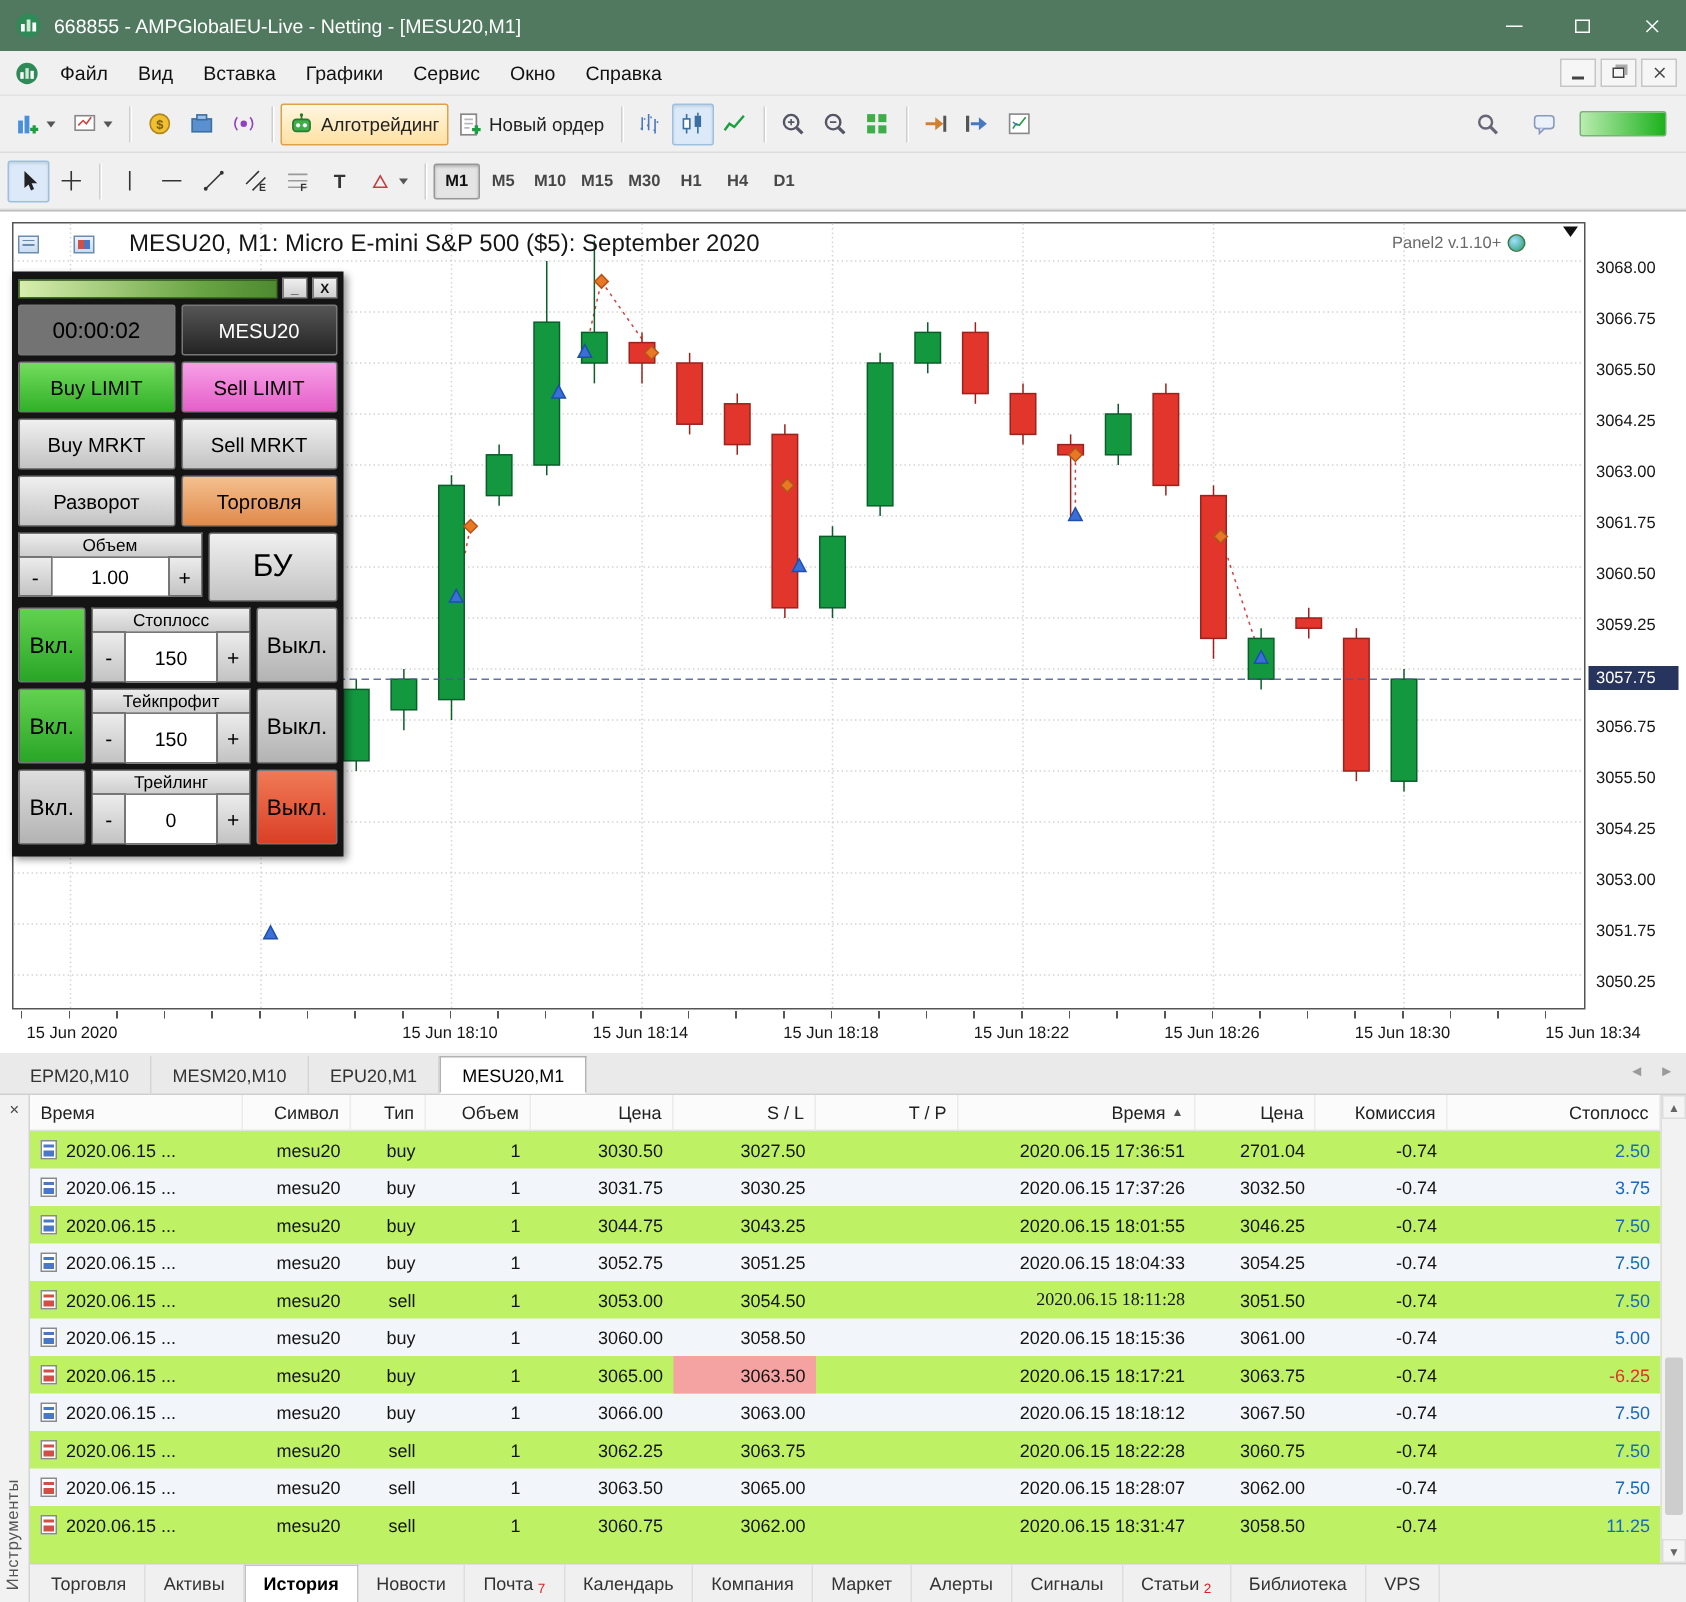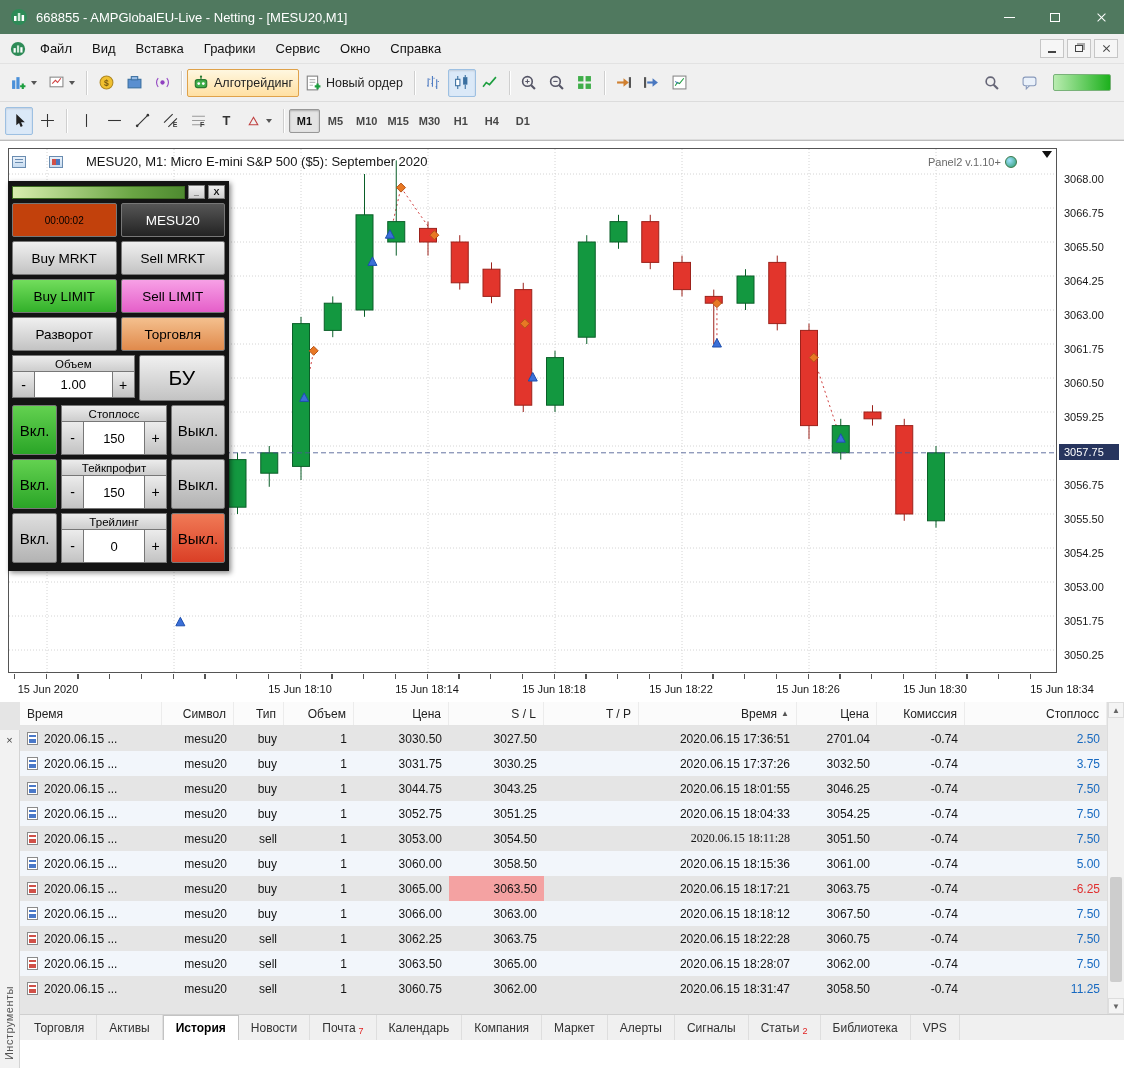--- a/index.html
+++ b/index.html
@@ -39,42 +39,42 @@
   .sep{width:1px;height:24px;background:#cfcfcf;margin:0 5px;box-shadow:1px 0 0 #fff}
   .tb-right{margin-left:auto;display:flex;align-items:center;gap:10px;padding-right:8px}
   .conn-bar{width:58px;height:17px;border:1px solid #79b279;border-radius:2px;background:linear-gradient(90deg,#b9ecb0,#1db11d)}
   .tf-btn{height:24px;min-width:31px;font-size:11px;font-weight:bold;color:#474747;display:flex;align-items:center;justify-content:center;border:1px solid transparent;border-radius:2px;padding:0 4px}
   .tf-btn.active{background:#e4e4e4;border-color:#979797;box-shadow:inset 0 1px 2px rgba(0,0,0,.25);color:#111}
 
   
   .chart-region{position:relative;height:562px;background:#fff;border-top:1px solid #bcbcbc;overflow:hidden}
   #plot{position:absolute;left:8px;top:7px;border:1px solid #555;background:#fff}
   .grid{stroke:#d4d4d4;stroke-dasharray:1 2}
-  .chart-header{position:absolute;left:12px;top:13px;display:flex;align-items:center;gap:23px;font-size:13px;color:#161616;z-index:5}
+  .chart-header{position:absolute;left:12px;top:13px;display:flex;align-items:center;gap:23px;font-size:16px;color:#161616;z-index:5}
   .mini-ico{width:14px;height:12px;border:1px solid #6a8cb0;background:linear-gradient(#eaf2fb,#c8dcf0);position:relative}
   .mini-ico.red::after{content:"";position:absolute;inset:2px;background:linear-gradient(90deg,#d05048 50%,#4a78c0 50%)}
   .mini-ico.tbl::after{content:"";position:absolute;inset:2px;background:repeating-linear-gradient(#6a8cb0 0 1px,transparent 1px 3px)}
   .panel2{position:absolute;top:15px;left:928px;display:flex;align-items:center;gap:4px;font-size:11px;color:#6a6a6a;z-index:5}
   .globe-ico{width:12px;height:12px;border-radius:50%;background:radial-gradient(circle at 35% 35%,#9fe0ff,#2a9a6a);border:1px solid #3a7a4a}
   .end-marker{position:absolute;left:1042px;top:10px;width:0;height:0;border-left:5px solid transparent;border-right:5px solid transparent;border-top:7px solid #101010;z-index:5}
   .price-scale{position:absolute;left:1059px;top:7px;width:65px;height:527px;background:#fff}
   .pl{position:absolute;left:5px;font-size:11px;color:#161616;white-space:nowrap}
   .bid-box{position:absolute;left:0;width:60px;height:16px;background:#27355e;color:#fff;font-size:11px;display:flex;align-items:center;padding-left:5px}
   .time-strip{position:absolute;left:0;top:533px;width:1124px;height:29px;background:#fff}
   .ticks{margin-left:14px;height:5px;width:1043px;background:repeating-linear-gradient(90deg,#555 0,#555 1px,transparent 1px,transparent 31.75px)}
   .tlabel{position:absolute;top:9px;width:130px;text-align:center;font-size:11px;color:#161616}
 
   
   .trade-panel{position:absolute;left:8px;top:40px;width:221px;background:#141414;padding:4px;z-index:10;box-shadow:2px 2px 5px rgba(0,0,0,.45)}
   .tp-header{display:flex;align-items:center;gap:3px;margin-bottom:4px}
   .tp-progress{flex:1;height:13px;border:1px solid #3f6e22;background:linear-gradient(90deg,#d8eeae,#6aa544 70%,#4e8a30)}
   .tp-win{width:17px;height:14px;background:linear-gradient(#efefef,#cfcfcf);border:1px solid #808080;font-size:9px;font-weight:bold;color:#111;display:flex;align-items:center;justify-content:center}
   .tp-row{display:flex;gap:4px;margin-bottom:4px}
   .tpb{flex:1;height:34px;display:flex;align-items:center;justify-content:center;font-size:13.5px;color:#000;background:linear-gradient(#f0f0f0,#c3c3c3);border:1px solid #777;border-radius:2px}
-  .tpb.timer{background:#c2410c;font-size:10px}
+  .tpb.timer{background:#737373;font-size:15px}
   .tpb.sym{background:linear-gradient(#565656,#232323);color:#fff}
   .tpb.green{background:linear-gradient(#72dd5c,#32b02a)}
   .tpb.pink{background:linear-gradient(#f7a0e6,#e55fc9)}
   .tpb.orange{background:linear-gradient(#f4c08e,#e08a4c)}
   .vol-block{flex:1.45;display:flex;flex-direction:column}
   .blk-label{height:16px;background:linear-gradient(#ececec,#cdcdcd);border:1px solid #777;border-bottom:none;font-size:11.5px;display:flex;align-items:center;justify-content:center;color:#000}
   .stepper{display:flex;height:27px}
   .step-btn{width:23px;background:linear-gradient(#ececec,#c3c3c3);border:1px solid #777;font-size:14px;display:flex;align-items:center;justify-content:center;color:#000}
   .step-val{flex:1;background:#fff;border-top:1px solid #777;border-bottom:1px solid #777;display:flex;align-items:center;justify-content:center;font-size:13px;color:#000}
   .tpb.be{flex:1;height:46px;font-size:21px}
@@ -86,21 +86,21 @@
   .onoff.r{background:linear-gradient(#f07a56,#da3f26)}
   .mid{flex:1;display:flex;flex-direction:column}
 
   
   .chart-tabs{height:28px;background:#eaeaea;border-bottom:1px solid #cfcfcf;display:flex;align-items:flex-end;padding-left:6px;position:relative}
   .ctab{height:25px;padding:0 14px;display:flex;align-items:center;font-size:12px;color:#333;border-right:1px solid #d6d6d6}
   .ctab.active{background:#fff;border:1px solid #b2b2b2;border-bottom:1px solid #fff;color:#000}
   .ct-nav{position:absolute;right:8px;top:7px;display:flex;gap:10px;color:#9a9a9a;font-size:10px}
 
   
-  .toolbox{position:relative;height:312px;display:flex;background:#e5e5e5}
+  .toolbox{position:relative;height:312px;display:flex;background:#bef264}
   .side-strip{position:absolute;left:0;top:730px;width:20px;height:338px;background:#f2f2f2;border-right:1px solid #d4d4d4;z-index:30}
   .strip-x{margin:4px auto 0;width:14px;text-align:center;font-size:11px;color:#444;cursor:default}
   .strip-label{position:absolute;bottom:8px;left:3px;font-size:11px;color:#555;writing-mode:vertical-rl;transform:rotate(180deg);letter-spacing:.5px}
   .tb-main{margin-left:20px;width:1087px;display:flex;flex-direction:column}
   .hrow{display:flex;height:24px;border-bottom:1px solid #e4e4e4;background:#fbfbfb;flex:none}
   .hcell{font-size:12px;color:#222;display:flex;align-items:center;justify-content:flex-end;padding:0 7px;border-right:1px solid #ececec}
   .hcell.left{justify-content:flex-start}
   .sort-mark{font-size:8px;color:#555;margin-left:4px}
   .trow{display:flex;height:25px;align-items:stretch;flex:none}
   .trow.alt{background:#f2f6fb}
@@ -517,26 +517,26 @@
       <div class="tp-header">
         <div class="tp-progress"></div>
         <div class="tp-win">_</div>
         <div class="tp-win">X</div>
       </div>
       <div class="tp-row">
         <div class="tpb timer">00:00:02</div>
         <div class="tpb sym">MESU20</div>
       </div>
       <div class="tp-row">
+        <div class="tpb green">Buy LIMIT</div>
+        <div class="tpb pink">Sell LIMIT</div>
+      </div>
+      <div class="tp-row">
         <div class="tpb">Buy MRKT</div>
         <div class="tpb">Sell MRKT</div>
-      </div>
-      <div class="tp-row">
-        <div class="tpb green">Buy LIMIT</div>
-        <div class="tpb pink">Sell LIMIT</div>
       </div>
       <div class="tp-row">
         <div class="tpb">Разворот</div>
         <div class="tpb orange">Торговля</div>
       </div>
       <div class="tp-row" style="height:46px">
         <div class="vol-block">
           <div class="blk-label">Объем</div>
           <div class="stepper">
             <div class="step-btn">-</div>
@@ -580,20 +580,32 @@
                 <div class="step-val">0</div>
                 <div class="step-btn">+</div>
               </div>
             </div>
             <div class="onoff off r">Выкл.</div>
           </div>
         </div>
     </div>
   </div>
 
+  <div class="chart-tabs">
+    <div id="ct-list" style="display:flex;align-items:flex-end">
+        <div class="ctab">EPM20,M10</div>
+        <div class="ctab">MESM20,M10</div>
+        <div class="ctab">EPU20,M1</div>
+        <div class="ctab active">MESU20,M1</div>
+      </div>
+    <div class="ct-nav">
+      <span>◄</span>
+      <span>►</span>
+    </div>
+  </div>
 
   <div class="toolbox">
     <div class="tb-main">
       <div class="hrow" id="hist-head">
           <div class="hcell left" style="width: 142px;">Время</div>
           <div class="hcell" style="width: 72px;">Символ</div>
           <div class="hcell" style="width: 50px;">Тип</div>
           <div class="hcell" style="width: 70px;">Объем</div>
           <div class="hcell" style="width: 95px;">Цена</div>
           <div class="hcell" style="width: 95px;">S / L</div>

